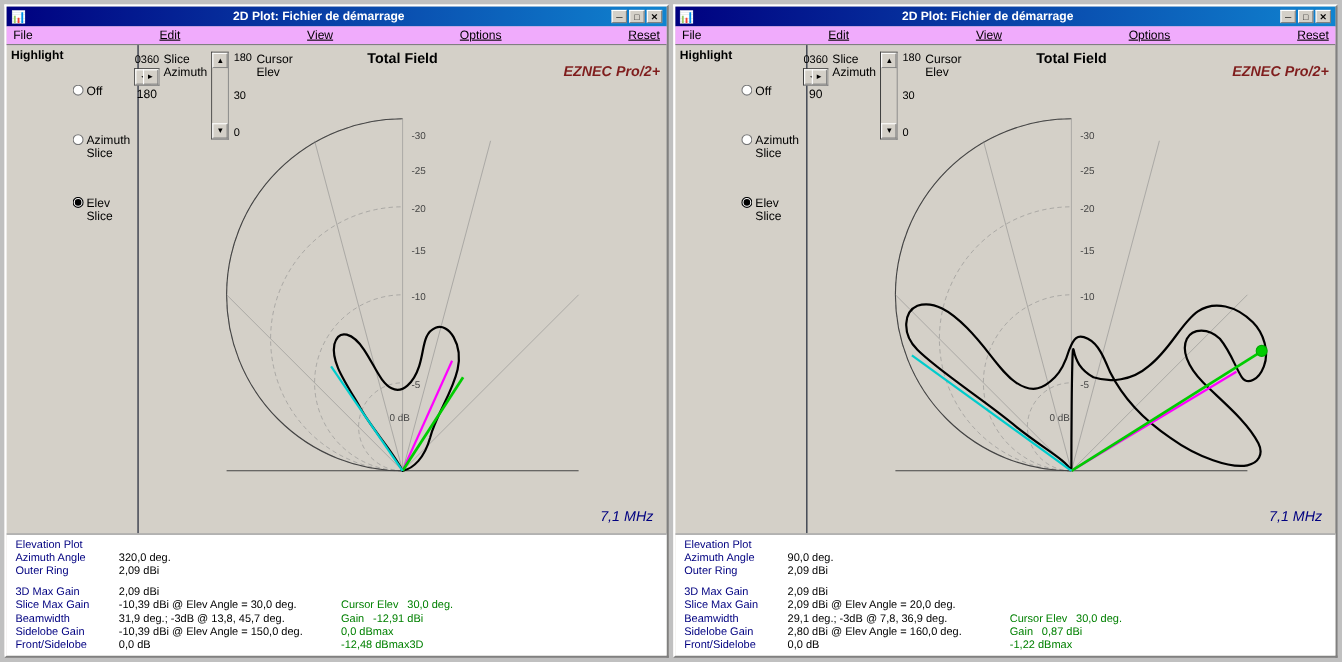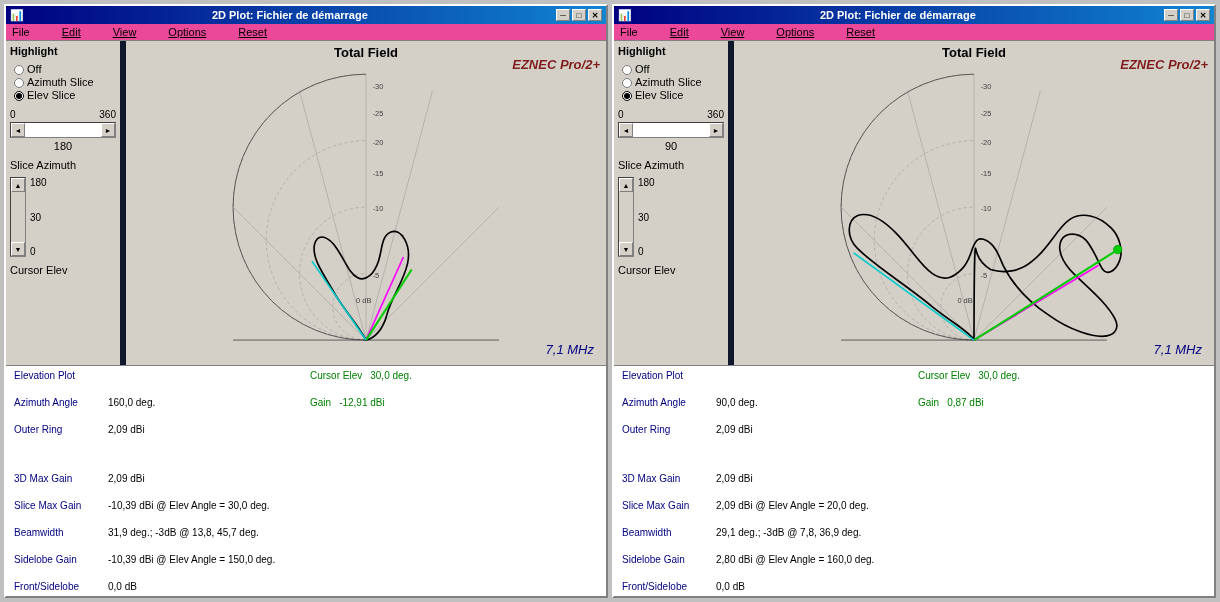--- a/index.html
+++ b/index.html
@@ -46,63 +46,65 @@
       width: 14px;
       height: 12px;
       font-size: 8px;
       display: flex;
       align-items: center;
       justify-content: center;
       cursor: pointer;
       color: black;
     }
     .menu-bar {
-      background: #ec4899;
+      background: #f0abfc;
       display: flex;
       padding: 1px 2px;
-      gap: 24px;
+      gap: 0;
       border-bottom: 1px solid #808080;
+      justify-content: space-between;
     }
     .menu-item {
       font-size: 11px;
       cursor: pointer;
       padding: 1px 4px;
       text-decoration: underline;
     }
     .menu-item:first-child { text-decoration: none; font-weight: normal; }
     .content-area {
       display: flex;
       flex: 1;
       overflow: hidden;
     }
     .left-panel {
       width: 120px;
       min-width: 120px;
       padding: 4px;
       display: flex;
-      flex-direction: column;
+      flex-direction: row;
       gap: 4px;
-      border-right: 6px solid #0f172a;
+      border-right: 1px solid #0f172a;
     }
     .panel-title {
       font-size: 11px;
       font-weight: bold;
       margin-bottom: 2px;
     }
     .radio-group {
       display: flex;
       flex-direction: column;
       gap: 1px;
       margin-left: 4px;
     }
     .radio-row {
       display: flex;
-      align-items: flex-end;
+      align-items: flex-start;
       gap: 3px;
       font-size: 11px;
+      margin-top: 32px;
     }
     .radio-input {
       width: 10px;
       height: 10px;
       accent-color: black;
     }
     .slider-section {
       margin-top: 4px;
     }
     .slider-label-row {
@@ -222,21 +224,22 @@
       padding: 4px 8px;
       font-size: 10px;
       display: grid;
       grid-template-columns: 1fr 1fr;
       gap: 0 8px;
       min-height: 110px;
     }
     .info-left, .info-right {
       display: flex;
       flex-direction: column;
-      gap: 16px;
+      gap: 1px;
+      justify-content: flex-end;
     }
     .info-row {
       display: flex;
       gap: 4px;
     }
     .info-label {
       color: #000080;
       min-width: 90px;
     }
     .info-value {
@@ -365,21 +368,21 @@
       <div class="freq-label">7,1 MHz</div>
     </div>
   </div>
   <div class="info-panel">
     <div class="info-left">
       <div class="info-row">
         <span class="info-label">Elevation Plot</span>
       </div>
       <div class="info-row">
         <span class="info-label">Azimuth Angle</span>
-        <span class="info-value">160,0 deg.</span>
+        <span class="info-value">320,0 deg.</span>
       </div>
       <div class="info-row">
         <span class="info-label">Outer Ring</span>
         <span class="info-value">2,09 dBi</span>
       </div>
       <div style="height:6px"></div>
       <div class="info-row">
         <span class="info-label">3D Max Gain</span>
         <span class="info-value">2,09 dBi</span>
       </div>
@@ -401,20 +404,26 @@
       </div>
     </div>
     <div class="info-right">
       <div class="info-row">
         <span class="info-cursor-label">Cursor Elev</span>
         <span class="info-cursor-value" style="margin-left:4px;">30,0 deg.</span>
       </div>
       <div class="info-row">
         <span class="info-cursor-label">Gain</span>
         <span class="info-cursor-value" style="margin-left:4px;">-12,91 dBi</span>
+      </div>
+      <div class="info-row">
+        <span class="info-cursor-value">0,0 dBmax</span>
+      </div>
+      <div class="info-row">
+        <span class="info-cursor-value">-12,48 dBmax3D</span>
       </div>
     </div>
   </div>
 </div>
 
 <div class="window">
   <div class="title-bar">
     <span>📊</span>
     <span>2D Plot: Fichier de démarrage</span>
     <div class="title-bar-buttons">
@@ -577,15 +586,18 @@
     </div>
     <div class="info-right">
       <div class="info-row">
         <span class="info-cursor-label">Cursor Elev</span>
         <span class="info-cursor-value" style="margin-left:4px;">30,0 deg.</span>
       </div>
       <div class="info-row">
         <span class="info-cursor-label">Gain</span>
         <span class="info-cursor-value" style="margin-left:4px;">0,87 dBi</span>
       </div>
+      <div class="info-row">
+        <span class="info-cursor-value">-1,22 dBmax</span>
+      </div>
     </div>
   </div>
 </div>
 
 </body></html>

